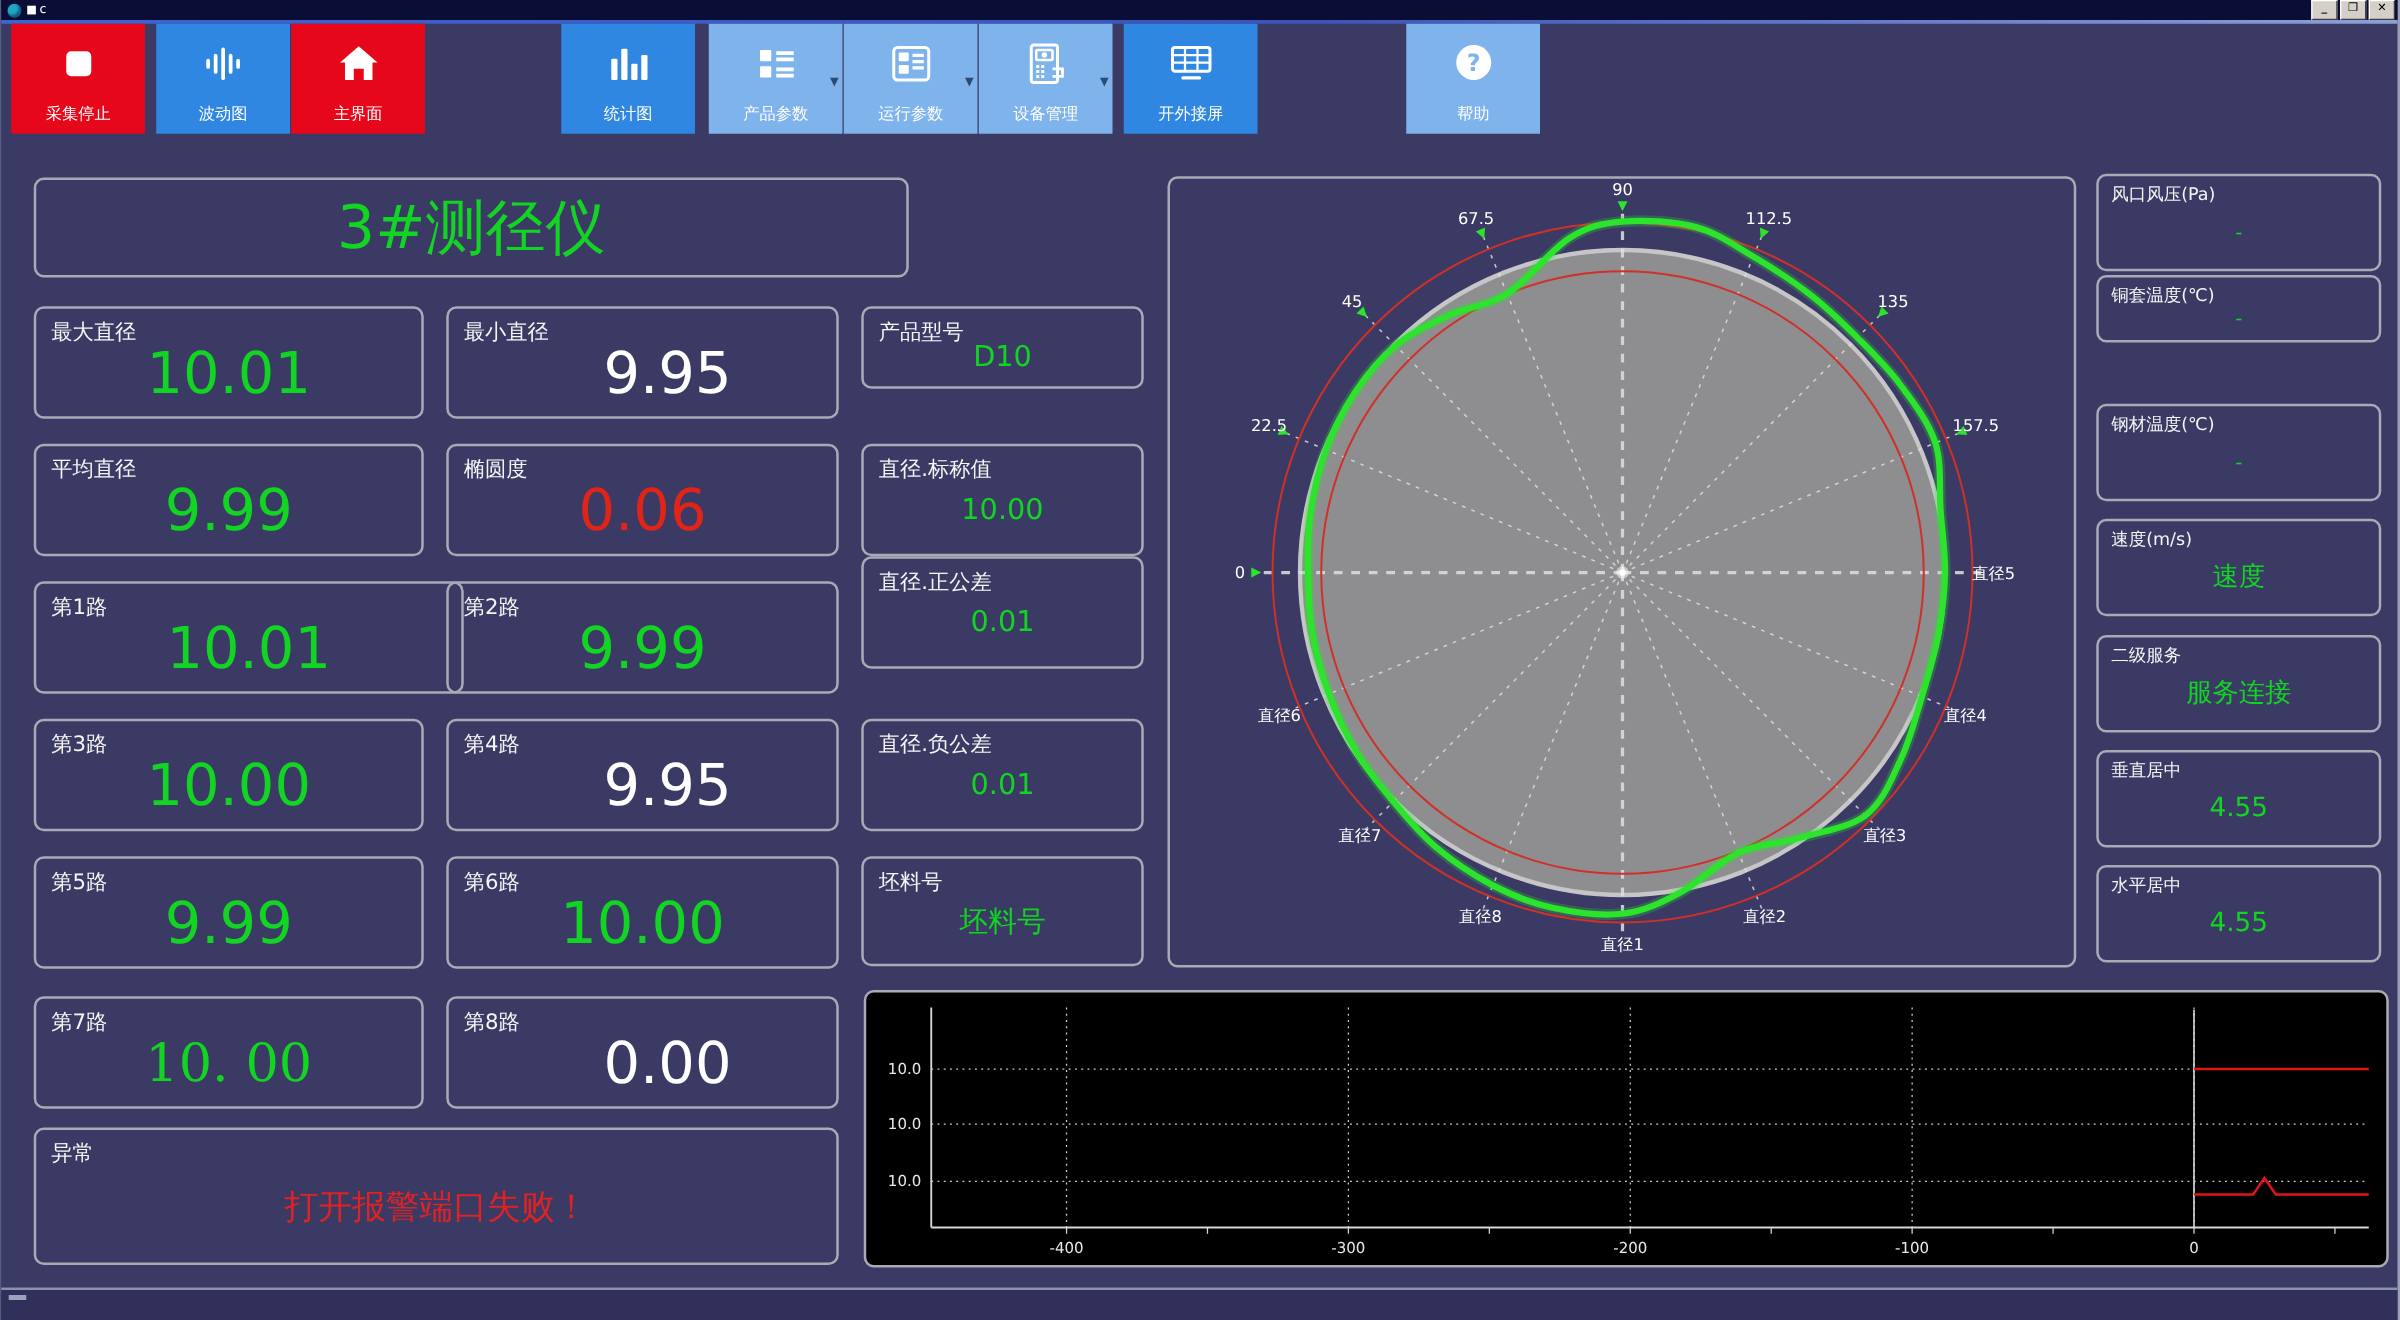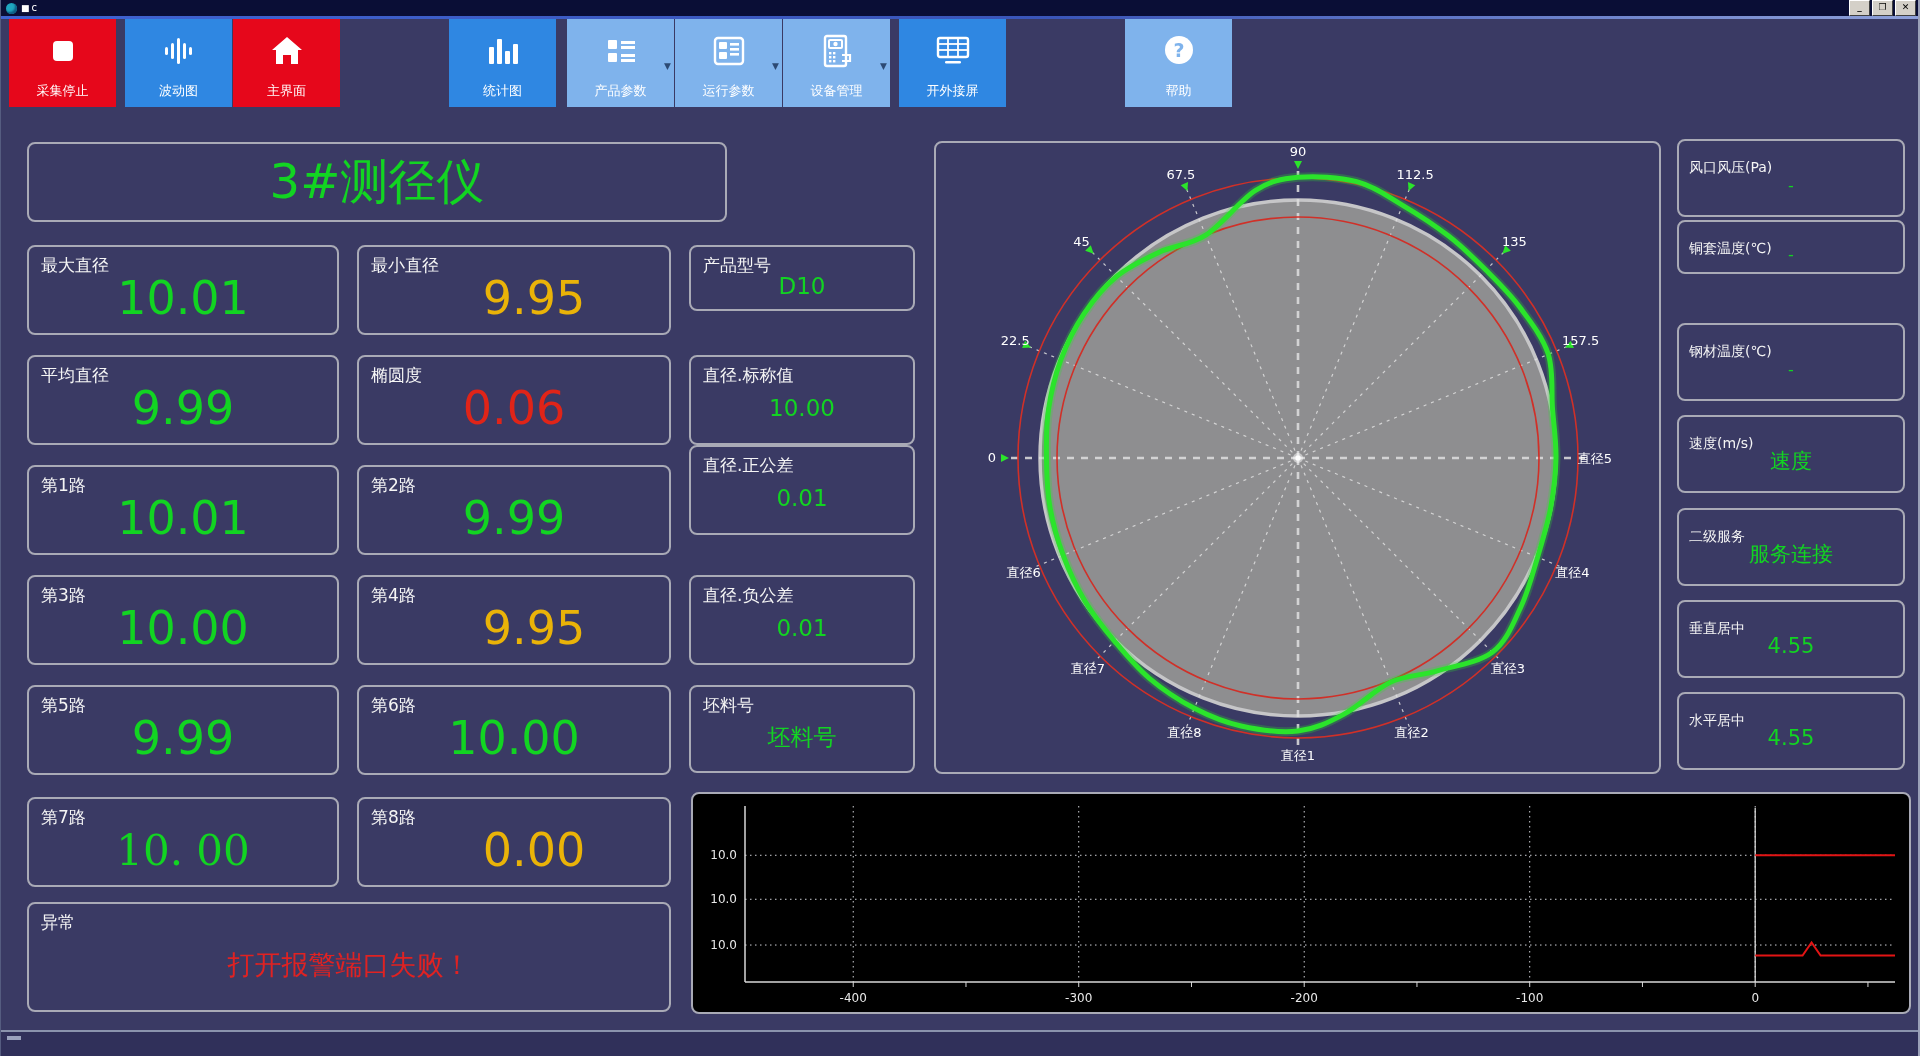--- a/index.html
+++ b/index.html
@@ -23,29 +23,29 @@
   .tbtn.blue{background:#2f87e2;}
   .tbtn.light{background:#7fb3ec;}
   .ticon{position:absolute;left:0;right:0;top:10px;height:44px;display:flex;align-items:center;justify-content:center;}
   .tlabel{position:absolute;left:0;right:0;bottom:7px;font-size:13px;}
   .caret{position:absolute;right:3px;top:42px;font-size:9px;color:#2c4a74;}
   
   .box{position:absolute;border:2px solid #a9aab6;border-radius:8px;box-sizing:border-box;}
   .box-label{position:absolute;top:7px;left:12px;font-size:17px;color:#f5f5f5;}
   .bv{position:absolute;inset:0;display:flex;align-items:center;justify-content:center;padding-top:16px;font-size:46px;}
   .v-green{color:#12d422;}
-  .v-orange{color:#eab308;padding-left:40px;}
+  .v-orange{color:#ffffff;padding-left:40px;}
   .v-red{color:#e02418;}
   .sm{font-size:23px;}
   .serif{font-family:"DejaVu Serif","Liberation Serif",serif;font-size:42px;}
   .main-title{position:absolute;inset:0;display:flex;align-items:center;justify-content:center;
               color:#12d422;font-size:48px;}
   .alarm-msg{font-size:27px;color:#e02222;}
   
-  .sbox .box-label{font-size:14px;top:6px;left:10px;margin-top:12px;}
+  .sbox .box-label{font-size:14px;top:6px;left:10px;}
   .sbox .bv{font-size:21px;padding-top:14px;}
   
   .panel{position:absolute;border:2px solid #a9aab6;border-radius:8px;box-sizing:border-box;}
   .trend-panel{background:#000;}
   svg text{font-family:"DejaVu Sans","Liberation Sans",sans-serif;}
   .statusbar{position:absolute;left:0;right:0;top:1030px;height:26px;background:#30305a;border-top:2px solid #8a93ad;}
   .statusnotch{position:absolute;left:6px;top:4px;width:14px;height:4px;background:#9aa2bd;}
 </style>
 </head>
 <body>
@@ -209,21 +209,21 @@
   </div>
   <div class="box" style="left:356px;top:355px;width:314px;height:90px">
     <div class="box-label">椭圆度</div>
     <div class="bv v-red">0.06</div>
   </div>
   <div class="box" style="left:688px;top:355px;width:226px;height:90px">
     <div class="box-label">直径.标称值</div>
     <div class="bv v-green sm">10.00</div>
   </div>
 
-  <div class="box" style="left:26px;top:465px;width:312px;height:90px">
+  <div class="box" style="left:26px;top:465px;width:344px;height:90px">
     <div class="box-label">第1路</div>
     <div class="bv v-green">10.01</div>
   </div>
   <div class="box" style="left:356px;top:465px;width:314px;height:90px">
     <div class="box-label">第2路</div>
     <div class="bv v-green">9.99</div>
   </div>
   <div class="box" style="left:688px;top:445px;width:226px;height:90px">
     <div class="box-label">直径.正公差</div>
     <div class="bv v-green sm">0.01</div>

